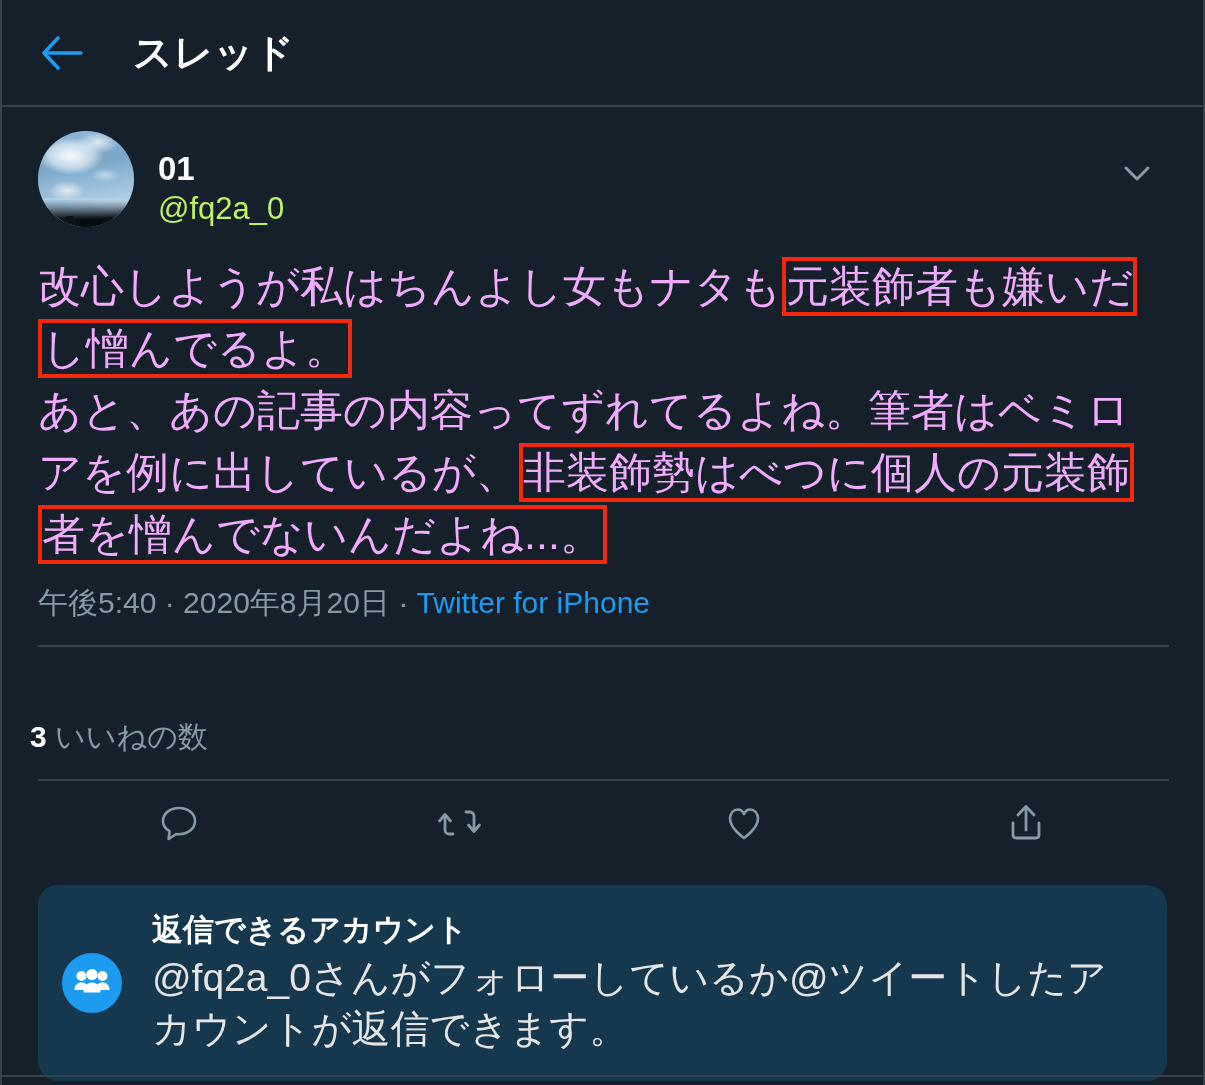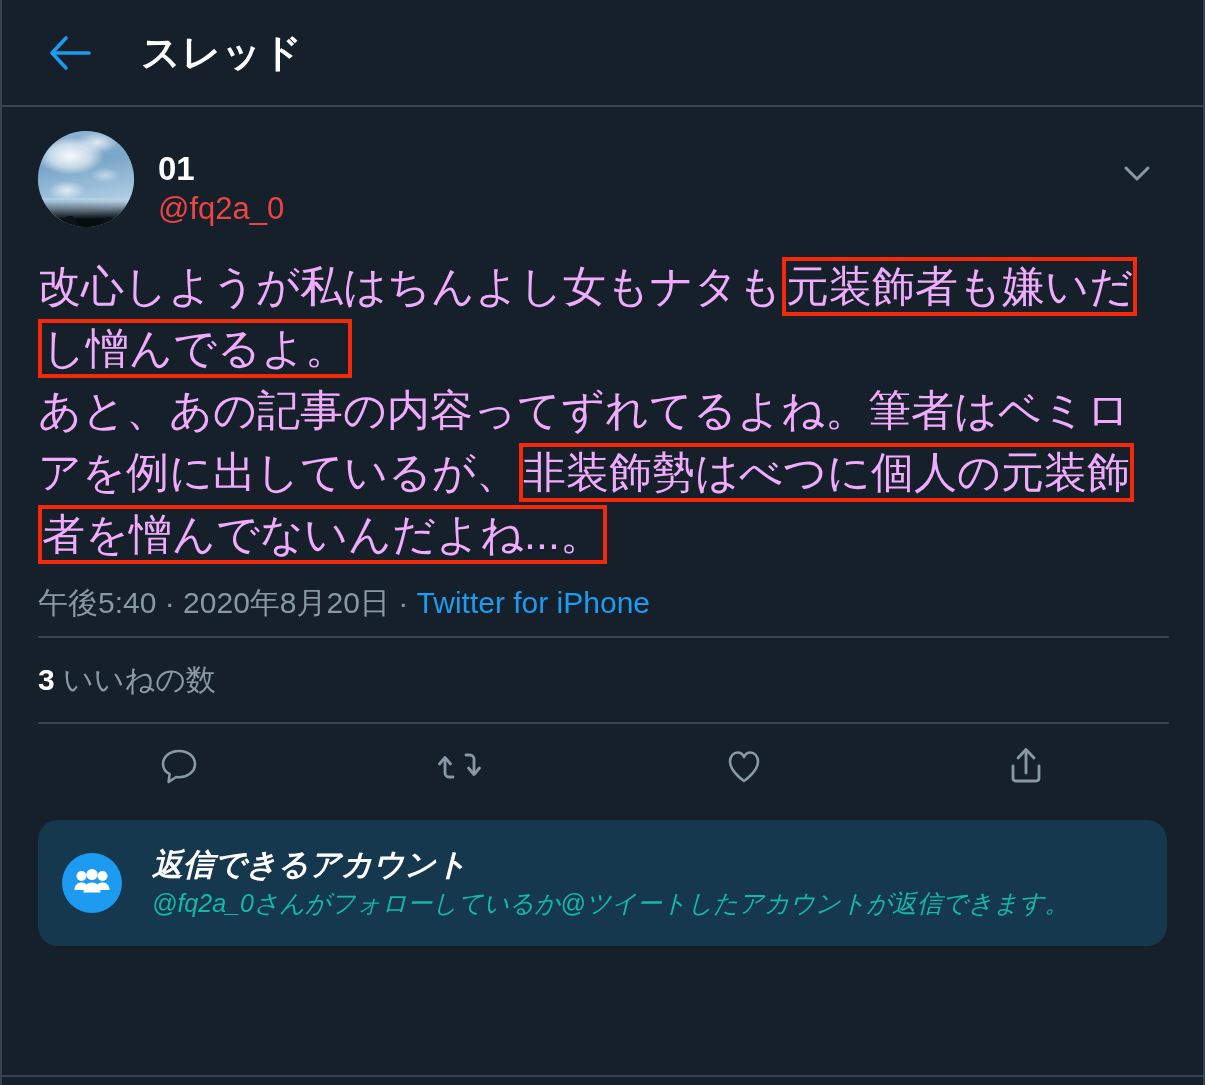--- a/index.html
+++ b/index.html
@@ -20,21 +20,21 @@
     background: #15202b;
     border-left: 2px solid #38444d;
     border-right: 2px solid #38444d;
   }
 
   
   .header {
     height: 107px;
     display: flex;
     align-items: center;
-    padding-left: 40px;
+    padding-left: 32px;
     border-bottom: 2px solid #38444d;
     background: #15202b;
   }
   .back-btn {
     width: 56px;
     height: 56px;
     display: flex;
     align-items: center;
     justify-content: center;
     cursor: pointer;
@@ -107,21 +107,21 @@
   }
   .display-name {
     font-size: 33px;
     font-weight: bold;
     color: #ffffff;
     line-height: 1.15;
     cursor: pointer;
   }
   .handle {
     font-size: 31px;
-    color: #ef4444;
+    color: #bef264;
     line-height: 1.2;
     margin-top: 2px;
     cursor: pointer;
   }
 
   .caret-btn {
     position: absolute;
     right: 6px;
     top: 14px;
     width: 56px;
@@ -151,40 +151,41 @@
     box-decoration-break: clone;
     -webkit-box-decoration-break: clone;
   }
 
   
   .meta {
     margin-top: 20px;
     font-size: 30px;
     color: #8899a6;
     line-height: 1.2;
-    padding-bottom: 15px;
+    padding-bottom: 24px;
   }
   .meta .src {
     color: #1d9bf0;
     cursor: pointer;
   }
   .meta .dot { color: #8899a6; }
 
   .divider {
     height: 2px;
     background: #38444d;
     margin: 0 34px 0 36px;
   }
 
   .likes {
-    padding: 24px 36px;
+    padding: 24px 28px;
     font-size: 30px;
     color: #8899a6;
     line-height: 1.2;
     cursor: pointer;
+    margin-top: 48px;
   }
   .likes b {
     color: #ffffff;
     font-weight: bold;
     font-size: 30px;
   }
 
   
   .actions {
     display: flex;
@@ -197,49 +198,48 @@
     display: flex;
     align-items: center;
     justify-content: center;
     cursor: pointer;
     height: 100%;
   }
   .action svg { display: block; }
 
   
   .notice {
-    margin: 12px 36px 0 36px;
+    margin: 20px 36px 0 36px;
     background: #15384f;
     border-radius: 20px;
     display: flex;
     align-items: center;
     padding: 26px 44px 26px 24px;
     cursor: pointer;
-    font-style: italic;
   }
   .notice-icon {
     width: 60px;
     height: 60px;
     border-radius: 50%;
     background: #1d9bf0;
     flex: 0 0 auto;
     display: flex;
     align-items: center;
     justify-content: center;
   }
   .notice-text { margin-left: 30px; }
   .notice-title {
     font-size: 31px;
     font-weight: bold;
     color: #ffffff;
     line-height: 1.25;
   }
   .notice-body {
-    font-size: 25px;
-    color: #14b8a6;
+    font-size: 39px;
+    color: #e5e5e5;
     line-height: 1.32;
     margin-top: 2px;
     word-break: break-all;
   }
 
   .bottom-divider {
     position: absolute;
     left: 0;
     right: 0;
     bottom: 8px;

